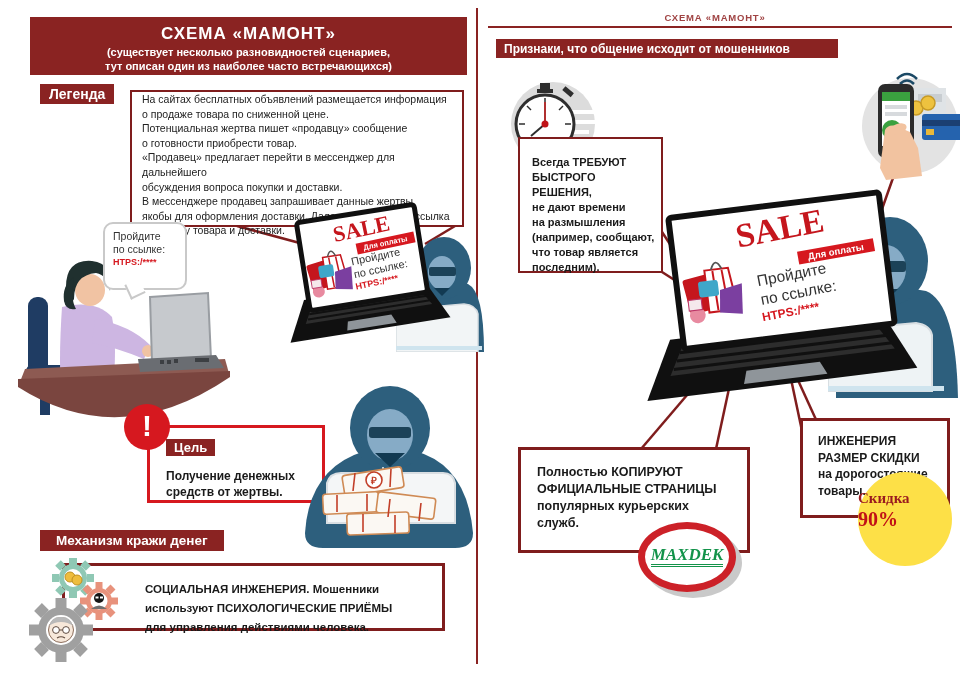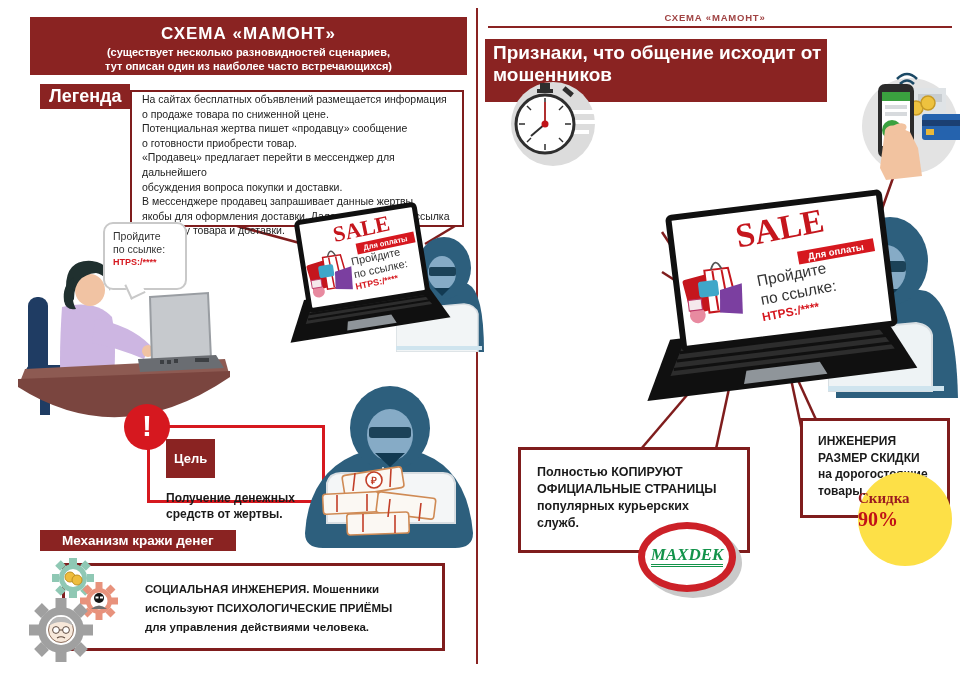--- a/index.html
+++ b/index.html
@@ -35,21 +35,21 @@
   </svg>
 
   <div class="abs" style="left:476px;top:8px;width:2px;height:656px;background:#8a2322;"></div>
 
   <div class="abs" style="left:30px;top:17px;width:437px;height:58px;background:#8a2322;color:#fff;text-align:center;z-index:2">
     <div class="bold" style="font-size:17px;letter-spacing:1px;margin-top:7px">СХЕМА «МАМОНТ»</div>
     <div class="bold pre" style="font-size:11px;line-height:14px;margin-top:1px">(существует несколько разновидностей сценариев,
 тут описан один из наиболее часто встречающихся)</div>
   </div>
 
-  <div class="abs maroon-label" style="left:40px;top:84px;padding:2px 9px;font-size:18px;z-index:2">Легенда</div>
+  <div class="abs maroon-label" style="left:40px;top:84px;padding:2px 9px;font-size:14px;z-index:2">Легенда</div>
 
   <div class="abs callout" style="left:130px;top:90px;width:334px;height:137px;border-width:2.5px;z-index:2">
     <div class="pre" style="font-size:10.5px;line-height:14.6px;padding:0 10px;color:#222">На сайтах бесплатных объявлений размещается информация
 о продаже товара по сниженной цене.
 Потенциальная жертва пишет «продавцу» сообщение
 о готовности приобрести товар.
 «Продавец» предлагает перейти в мессенджер для дальнейшего
 обсуждения вопроса покупки и доставки.
 В мессенджере продавец запрашивает данные жертвы,
 якобы для оформления доставки. Далее направляется ссылка
@@ -117,21 +117,21 @@
       </svg>
       <div class="bold" style="position:absolute;left:32px;top:1px;font-family:'Liberation Serif',serif;font-size:22px;color:#c5161d;transform:rotate(-3deg)">SALE</div>
       <div class="bold" style="position:absolute;right:2px;top:26px;background:#d6181f;color:#fff;font-size:7.5px;padding:1px 7px;transform:rotate(-3deg)">Для оплаты</div>
       <div class="pre" style="position:absolute;left:46px;top:37px;font-size:11px;line-height:13px;color:#333;transform:rotate(-3deg)">Пройдите
 по ссылке:</div>
       <div class="bold" style="position:absolute;left:46px;top:64px;font-size:9px;color:#d6181f;transform:rotate(-3deg)">HTPS:/****</div>
     </div>
   </div>
 
   <div class="abs callout" style="left:147px;top:425px;width:178px;height:78px;border-color:#d6181f;z-index:2">
-    <div class="maroon-label" style="margin:11px 0 0 16px;padding:12px 8px;font-size:13px">Цель</div>
+    <div class="maroon-label" style="margin:11px 0 0 16px;padding:1px 8px;font-size:13px">Цель</div>
     <div class="bold pre" style="font-size:12px;line-height:16px;margin:12px 0 0 16px">Получение денежных
 средств от жертвы.</div>
   </div>
   <div class="abs" style="left:124px;top:404px;width:46px;height:46px;border-radius:50%;background:#d6181f;color:#fff;text-align:center;z-index:3;font-weight:bold;font-size:30px;line-height:44px">!</div>
 
   <svg class="abs" style="left:295px;top:383px;z-index:2" width="185" height="165" viewBox="0 0 185 165">
     <path d="M10,150 Q14,85 70,68 L120,68 Q172,82 178,150 Q178,165 160,165 L28,165 Q10,165 10,150 Z" fill="#2d5f7d"></path>
     <ellipse cx="95" cy="45" rx="40" ry="42" fill="#2d5f7d"></ellipse>
     <ellipse cx="95" cy="52" rx="23" ry="26" fill="#86abc6"></ellipse>
     <rect x="74" y="44" width="42" height="11" rx="3" fill="#1c4258"></rect>
@@ -148,23 +148,23 @@
     <g stroke="#c23f28" stroke-width="1.6" fill="none">
       <path d="M60,90 L58,108 M96,86 L95,104"></path>
       <path d="M42,112 L42,129 M72,111 L72,128"></path>
       <path d="M95,116 L93,134 M126,120 L124,138"></path>
       <path d="M68,131 L68,149 M100,132 L100,150"></path>
     </g>
     <circle cx="79" cy="97" r="8" fill="#fff" stroke="#c23f28" stroke-width="1.6"></circle>
     <text x="79" y="101" text-anchor="middle" font-size="10" font-weight="bold" fill="#c23f28">₽</text>
   </svg>
 
-  <div class="abs maroon-label" style="left:40px;top:530px;padding:3px 22px;font-size:13.5px;z-index:2">Механизм кражи денег</div>
-
-  <div class="abs callout" style="left:62px;top:563px;width:383px;height:88px;z-index:2">
+  <div class="abs maroon-label" style="left:40px;top:530px;padding:3px 16px;font-size:13.5px;z-index:2">Механизм кражи денег</div>
+
+  <div class="abs callout" style="left:62px;top:563px;width:383px;height:68px;z-index:2">
     <div class="bold pre" style="font-size:11.5px;line-height:19px;margin:14px 0 0 80px">СОЦИАЛЬНАЯ ИНЖЕНЕРИЯ.  Мошенники
 используют ПСИХОЛОГИЧЕСКИЕ ПРИЁМЫ
 для управления действиями человека.</div>
   </div>
 
   <svg class="abs" style="left:28px;top:556px;z-index:3" width="104" height="120" viewBox="0 0 104 120">
     <g>
       <g stroke="#8fc8b4" stroke-width="8">
         <line x1="45" y1="9" x2="45" y2="2"></line>
           <line x1="45" y1="35" x2="45" y2="42"></line>
@@ -216,21 +216,21 @@
       <circle cx="28" cy="74" r="3.4" fill="#fff" stroke="#5f4a3e" stroke-width="1"></circle>
       <circle cx="38" cy="74" r="3.4" fill="#fff" stroke="#5f4a3e" stroke-width="1"></circle>
       <line x1="31.4" y1="74" x2="34.6" y2="74" stroke="#5f4a3e" stroke-width="1"></line>
       <path d="M29,82 Q33,79.5 37,82" fill="none" stroke="#5f4a3e" stroke-width="1.2"></path>
     </g>
   </svg>
 
   <div class="abs bold" style="left:480px;top:12px;width:470px;text-align:center;font-size:9.5px;letter-spacing:0.8px;color:#a04343;z-index:2">СХЕМА «МАМОНТ»</div>
   <div class="abs" style="left:488px;top:26px;width:464px;height:1.5px;background:#8a2322;z-index:2"></div>
 
-  <div class="abs maroon-label" style="left:485px;top:39px;width:334px;padding:3px 0 16px 8px;font-size:19px;z-index:2">Признаки, что общение исходит от мошенников</div>
+  <div class="abs maroon-label" style="left:496px;top:39px;width:334px;padding:3px 0 2px 8px;font-size:12px;z-index:2">Признаки, что общение исходит от мошенников</div>
 
   <svg class="abs" style="left:505px;top:80px;z-index:2" width="92" height="90" viewBox="0 0 92 90">
     <circle cx="48" cy="44" r="42" fill="#dcdcdc"></circle>
     <rect x="62" y="30" width="28" height="4" fill="#fff"></rect>
     <rect x="66" y="40" width="24" height="4" fill="#fff"></rect>
     <rect x="62" y="50" width="22" height="4" fill="#fff"></rect>
     <rect x="35" y="3" width="10" height="7" fill="#2e2e2e"></rect>
     <rect x="32" y="9" width="16" height="4" fill="#2e2e2e"></rect>
     <rect x="58" y="9" width="11" height="5" fill="#2e2e2e" transform="rotate(40 63 11)"></rect>
     <circle cx="40" cy="44" r="29" fill="#fff" stroke="#2e2e2e" stroke-width="3"></circle>
@@ -242,20 +242,30 @@
       <line x1="22" y1="26" x2="26" y2="30"></line>
         <line x1="54" y1="58" x2="58" y2="62"></line>
       <line x1="22" y1="62" x2="26" y2="58"></line>
         <line x1="54" y1="30" x2="58" y2="26"></line>
     </g>
     <line x1="40" y1="44" x2="40" y2="22" stroke="#b03030" stroke-width="2"></line>
     <line x1="40" y1="44" x2="26" y2="56" stroke="#2e2e2e" stroke-width="2"></line>
     <circle cx="40" cy="44" r="3.5" fill="#c01318"></circle>
   </svg>
 
+  <div class="abs callout" style="left:518px;top:137px;width:145px;height:136px;border-width:2.5px;z-index:2">
+    <div class="bold pre" style="font-size:11px;line-height:15px;margin:16px 0 0 12px">Всегда ТРЕБУЮТ
+БЫСТРОГО
+РЕШЕНИЯ,
+не дают времени
+на размышления
+(например, сообщают,
+что товар является
+последним).</div>
+  </div>
 
 
   <svg class="abs" style="left:852px;top:72px;z-index:3" width="108" height="112" viewBox="0 0 108 112">
     <circle cx="58" cy="54" r="48" fill="#e3e3e3"></circle>
     <g stroke="#1b4965" stroke-width="2.5" fill="none">
       <path d="M48,12 Q55,5 62,12"></path>
       <path d="M45,7 Q55,-3 65,7"></path>
     </g>
     <rect x="62" y="16" width="32" height="46" fill="#dfe3e6"></rect>
     <rect x="66" y="22" width="24" height="8" fill="#c8cdd1"></rect>

